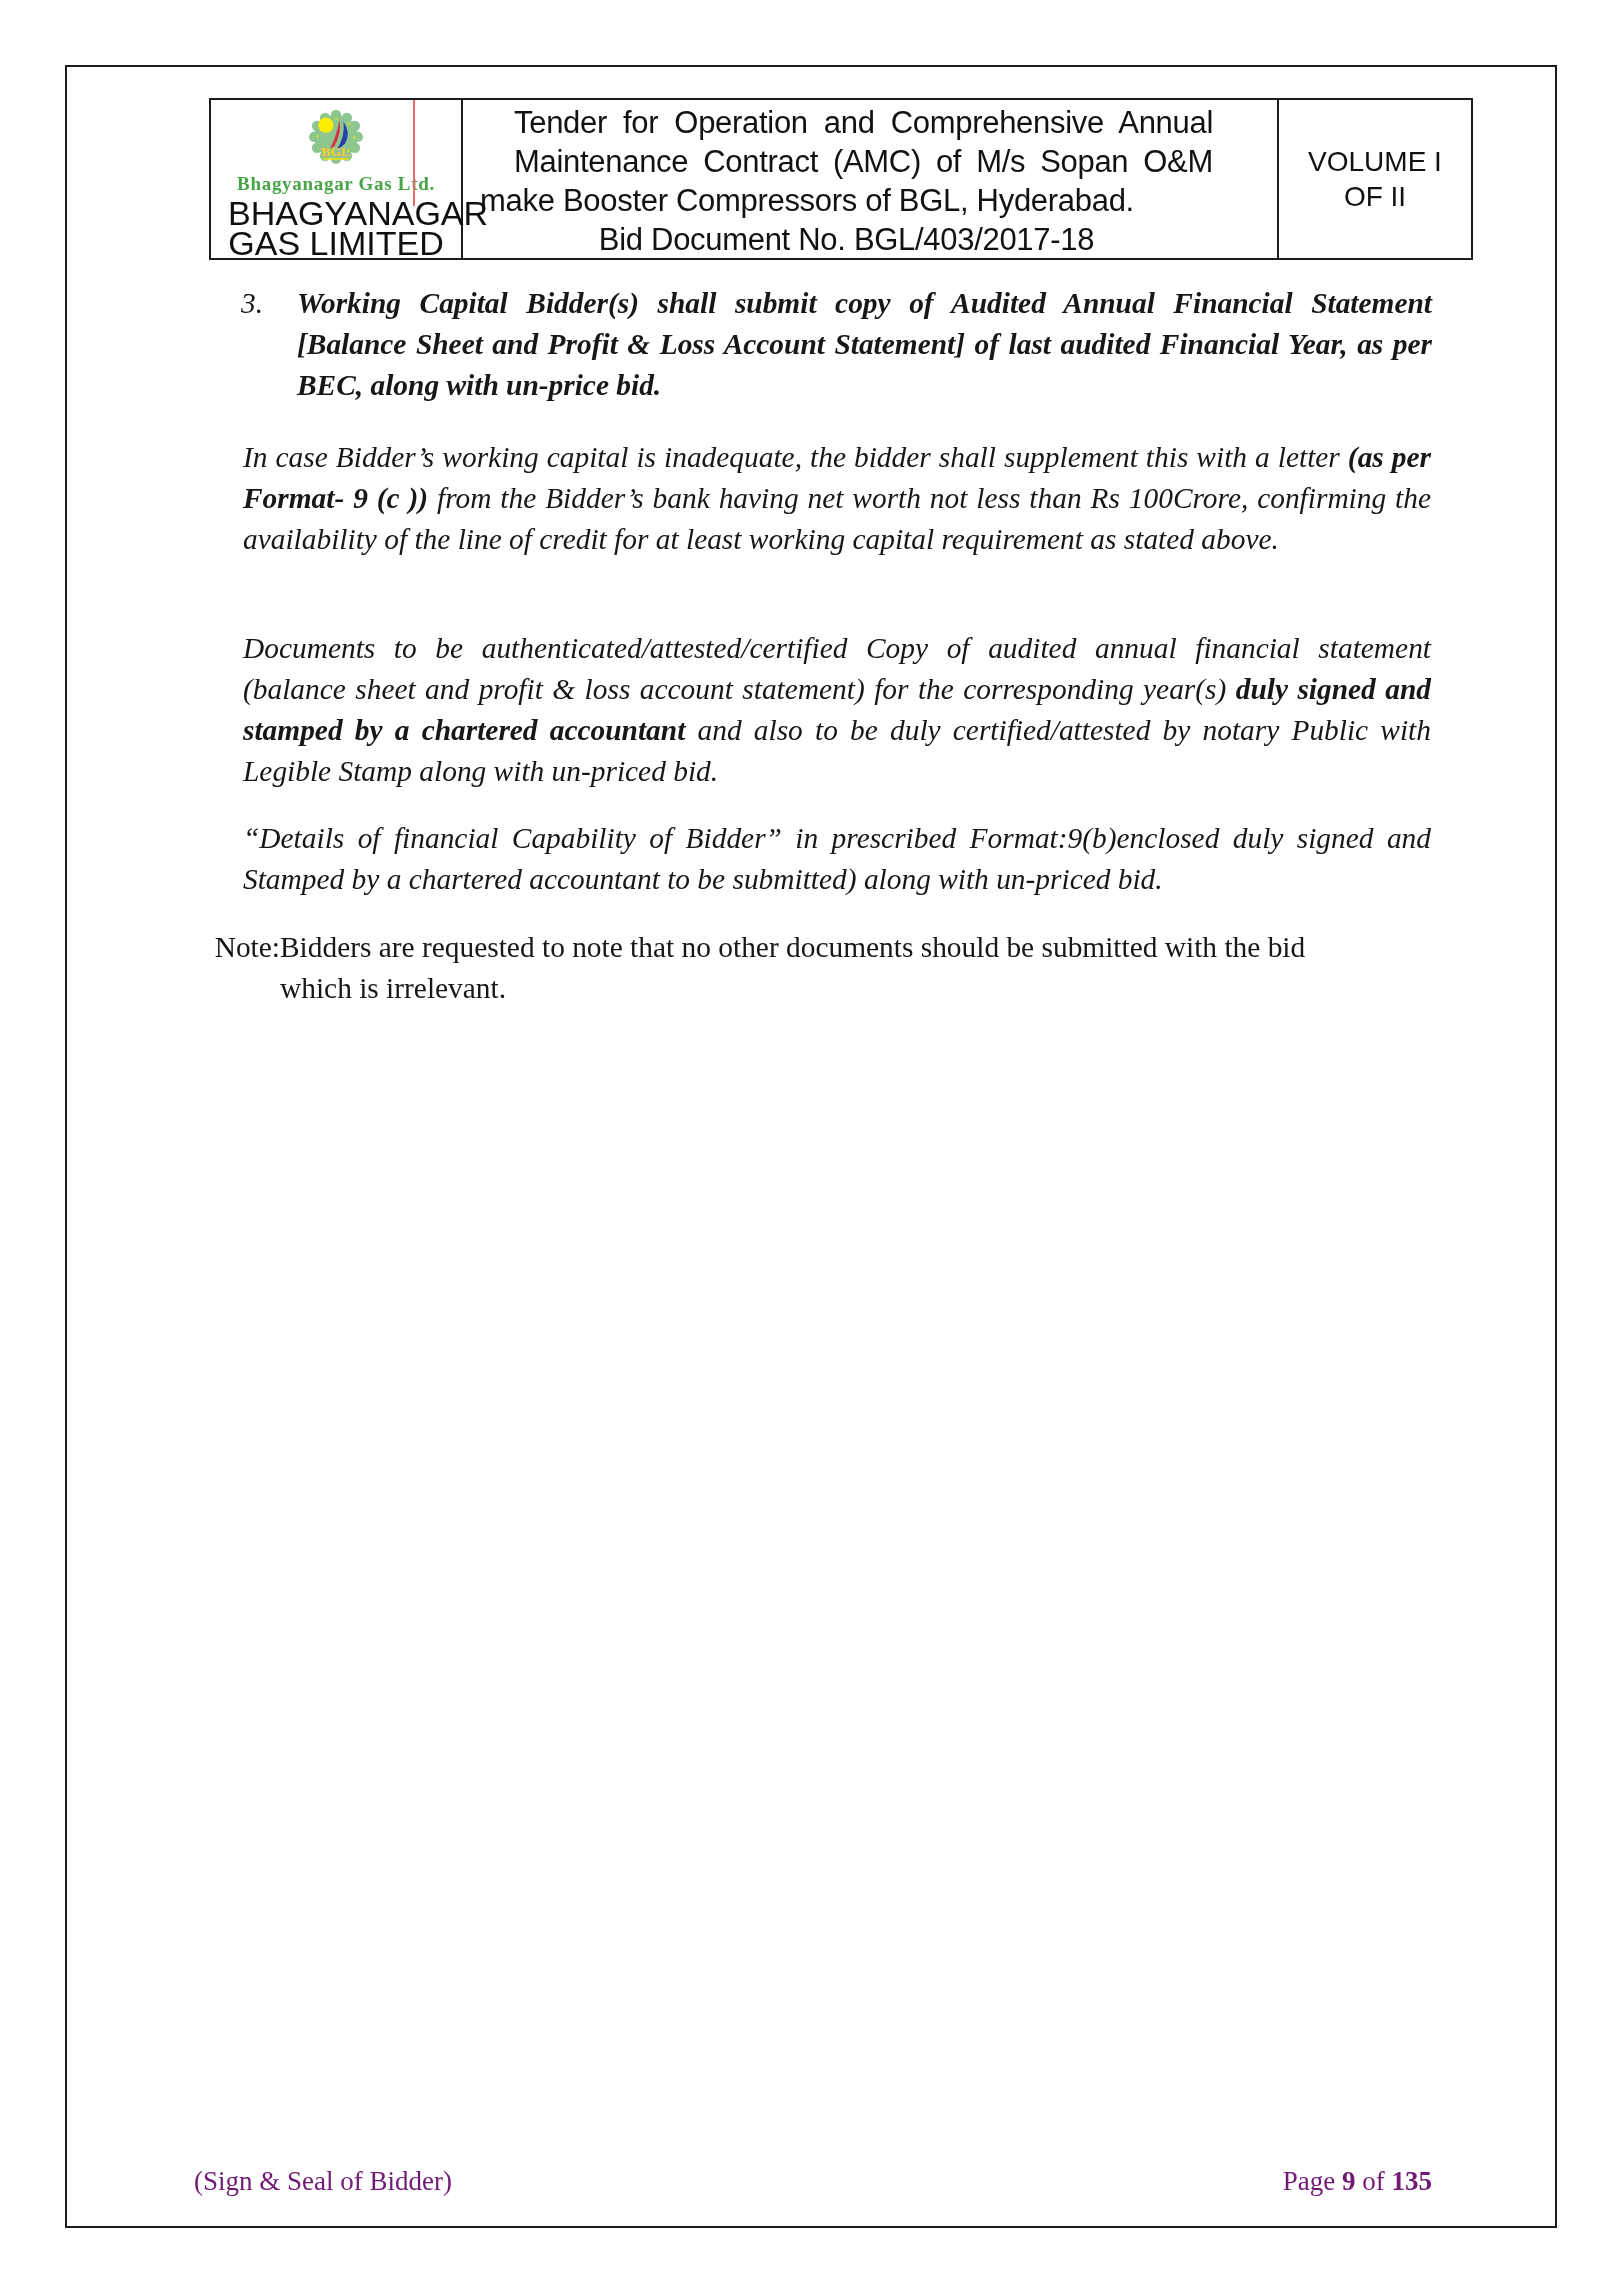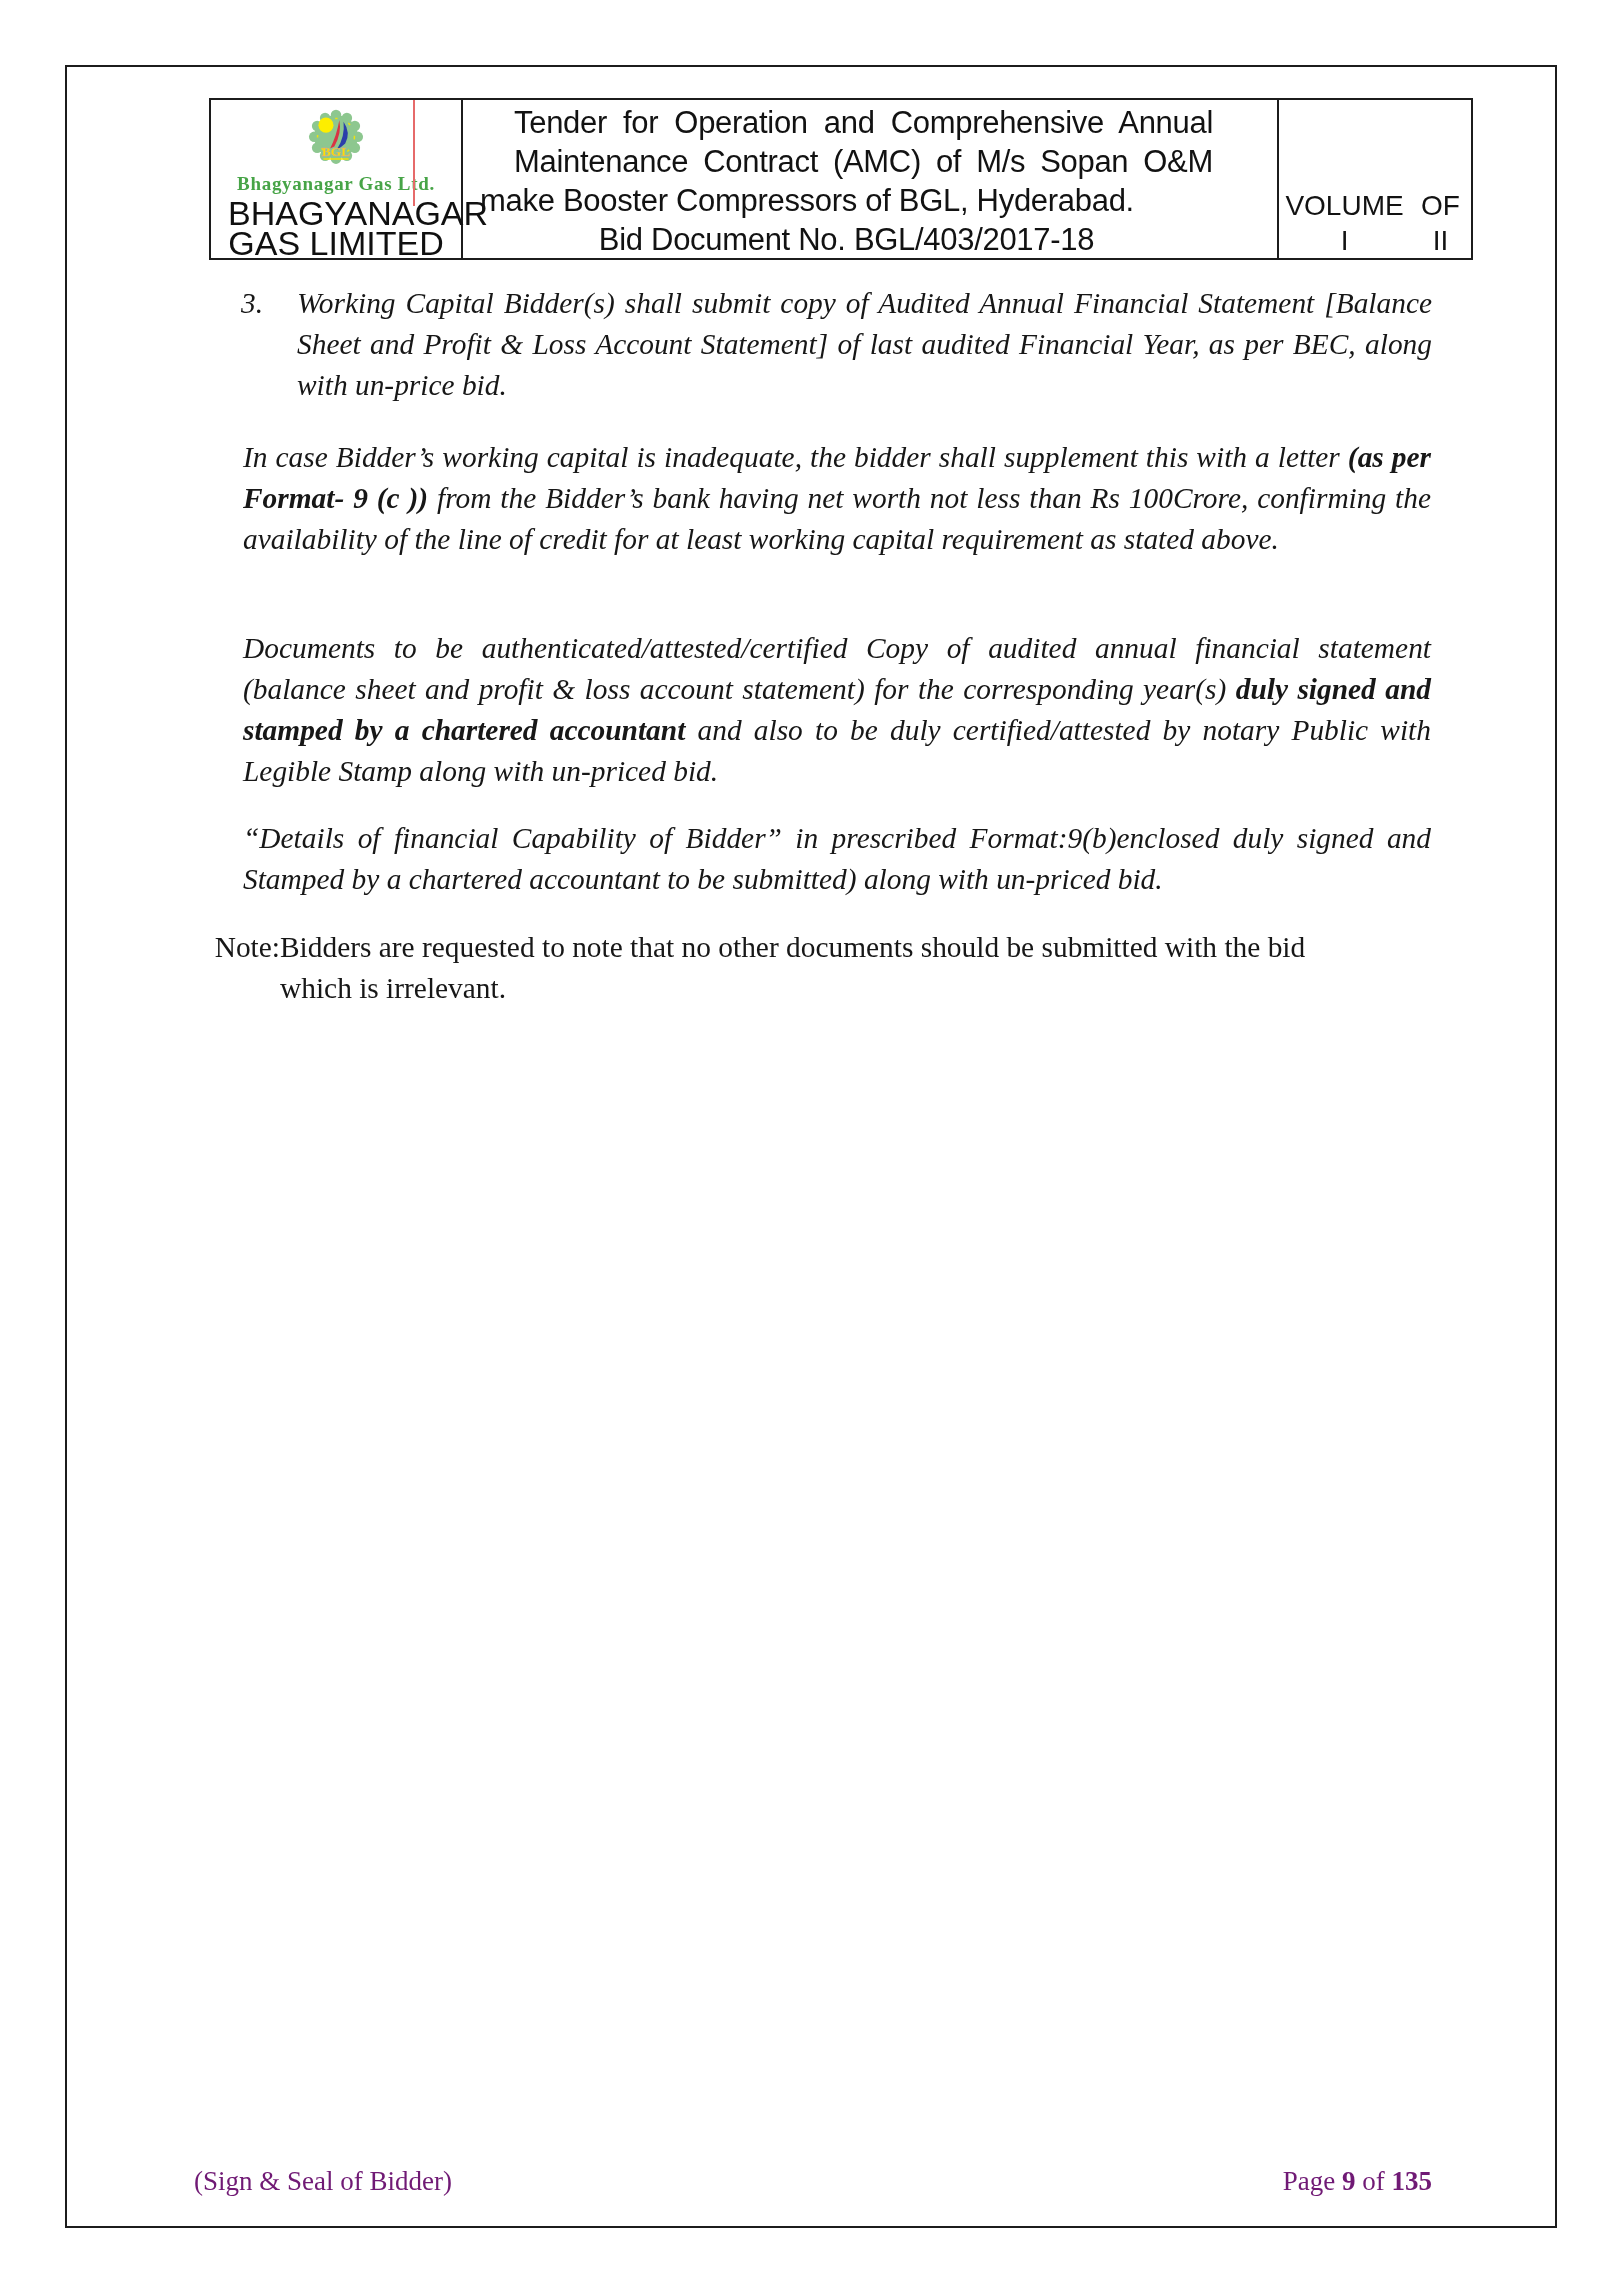--- a/index.html
+++ b/index.html
@@ -64,42 +64,42 @@
     font-size: 31px; line-height: 39px;
     color: #121212;
     letter-spacing: -0.3px;
   }
   .t-line { text-align: left; white-space: nowrap; }
   .t-line.just { text-align: justify; text-align-last: justify; white-space: normal; margin-left: 34px; }
   .t-line.center { text-align: center; }
   .cell-volume {
     width: 194px;
     border-left: 2px solid #1c1c1c;
-    display: flex; flex-direction: row;
-    align-items: flex-end; justify-content: center;
+    display: flex; flex-direction: column;
+    align-items: center; justify-content: center;
     font-family: "Liberation Sans", sans-serif;
     font-size: 28px; line-height: 35px;
     color: #121212;
     text-align: center;
     margin-left: 47px;
   }
   
   .para {
     position: absolute;
     font-size: 29.4px;
     line-height: 41px;
     color: #171717;
     text-align: justify;
   }
   .st-b { font-weight: bold; }
   .st-i { font-style: italic; }
   .st-bi { font-weight: bold; font-style: italic; }
   .item3 { left: 241px; top: 283px; width: 1191px; display: flex; }
   .item3 .num { width: 56px; flex: 0 0 56px; font-style: italic; }
-  .item3 .txt { flex: 1; text-align: justify; }
+  .item3 .txt { flex: 1; text-align: justify; font-weight: bold; }
   .p2 { left: 243px; top: 437px; width: 1188px; }
   .p3 { left: 243px; top: 628px; width: 1188px; }
   .p4 { left: 243px; top: 818px; width: 1188px; }
   .note { left: 194px; top: 927px; width: 1240px; display: flex; text-align: left; }
   .note .note-label { flex: 0 0 86px; font-weight: normal; text-align: right; }
   .note .note-text { width: 1027px; }
   .p6 { left: 294px; top: 1042px; width: 1120px; }
   
   .footer {
     position: absolute;

